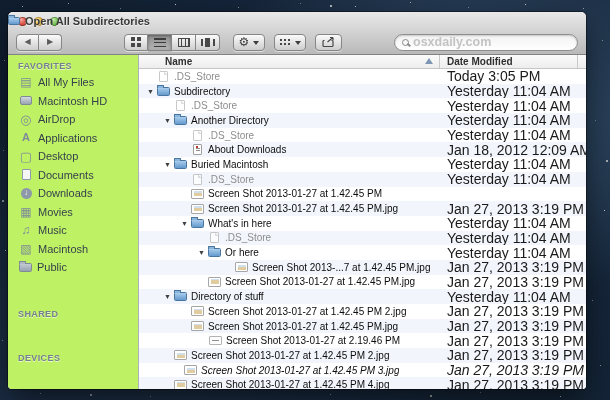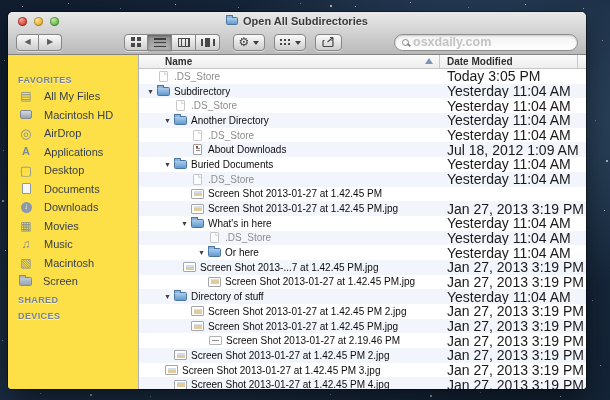--- a/index.html
+++ b/index.html
@@ -32,21 +32,21 @@
     border-radius:5px 5px 4px 4px; overflow:hidden; background:#fff;
     box-shadow:0 12px 34px rgba(0,0,0,.6), 0 0 0 1px rgba(0,0,0,.4);
   }
   .chrome{ height:43px; background:linear-gradient(#e9e9e9, #b9b9b9); border-bottom:1px solid #828282; position:relative; }
   .titlebar{ height:17px; position:relative; }
   .traffic{ position:absolute; left:10px; top:5px; display:flex; gap:7px; }
   .light{ width:9px; height:9px; border-radius:50%; display:inline-block; }
   .light.red{ background:radial-gradient(circle at 35% 28%, #f6a9a2, #dd5044 55%, #a83a30); box-shadow:inset 0 0 0 1px rgba(80,10,5,.45); }
   .light.yellow{ background:radial-gradient(circle at 35% 28%, #fbe7a4, #ecb93e 55%, #b8862a); box-shadow:inset 0 0 0 1px rgba(110,75,0,.45); }
   .light.green{ background:radial-gradient(circle at 35% 28%, #c7ecb1, #77c153 55%, #4c8f2e); box-shadow:inset 0 0 0 1px rgba(20,80,10,.45); }
-  .title-wrap{ position:absolute; left:0; right:0; top:3px; display:flex; justify-content:center; align-items:center; gap:5px; }
+  .title-wrap{ position:absolute; left:0; right:0; top:3px; display:flex; align-items:center; gap:5px; }
   .title{ font-size:11px; font-weight:bold; color:#393939; text-shadow:0 1px 0 rgba(255,255,255,.6); }
 
   
   .ic-folder{ width:13px; height:9px; flex:none; background:linear-gradient(#a9cdec,#649ace); border:1px solid #49759f;
     border-radius:1.5px; position:relative; display:inline-block; }
   .ic-folder::before{ content:""; position:absolute; top:-3px; left:-1px; width:5px; height:2px;
     background:#8ab6de; border:1px solid #49759f; border-bottom:none; border-radius:1px 1px 0 0; }
   .ic-folder.mini{ width:12px; height:8px; }
 
   
@@ -85,25 +85,25 @@
     background:linear-gradient(#f2f2f2,#ffffff); display:flex; align-items:center; padding:0 7px; gap:4px;
     box-shadow:inset 0 1px 2px rgba(0,0,0,.18); }
   .mag{ width:7px; height:7px; border:1.5px solid #8a8a8a; border-radius:50%; position:relative; flex:none; }
   .mag::after{ content:""; position:absolute; width:4px; height:1.5px; background:#8a8a8a; right:-3px; bottom:-1px; transform:rotate(40deg); }
   .search input{ border:none; outline:none; background:transparent; width:100%; font-family:"Liberation Sans",sans-serif;
     font-size:12.5px; font-weight:bold; color:#555; }
   .search input::placeholder{ color:#c3c3c3; opacity:1; }
 
   
   .content{ display:flex; height:334px; }
-  .sidebar{ width:131px; flex:none; background:#fde047; border-right:1px solid #aab1b9; padding-top:16px; overflow:hidden; }
+  .sidebar{ width:131px; flex:none; background:#bef264; border-right:1px solid #aab1b9; padding-top:2px; overflow:hidden; }
   .sb-header{ font-size:9px; font-weight:bold; color:#75808d; letter-spacing:.4px; padding:4px 0 2px 10px;
     text-shadow:0 1px 0 rgba(255,255,255,.6); }
-  .sb-header.gap{ margin-top:0; }
-  .sb-item{ height:18.5px; display:flex; align-items:center; padding-left:11px; gap:11px; cursor:default; }
+  .sb-header.gap{ margin-top:28px; }
+  .sb-item{ height:18.5px; display:flex; align-items:center; padding-left:11px; gap:5px; cursor:default; }
   .sb-item .lbl{ font-size:11px; color:#353f4c; white-space:nowrap; }
   .sicon{ width:14px; height:13px; flex:none; display:flex; align-items:center; justify-content:center;
     color:#7e8a99; font-size:12px; line-height:1; }
   .sicon-all-my-files::before{ content:"▤"; }
   .sicon-macintosh-hd{ width:12px; height:9px; border-radius:2px; margin:0 1px;
     background:linear-gradient(#d3dae1,#99a4b0); border:1px solid #7f8a96; }
   .sicon-airdrop::before{ content:"◎"; font-size:13px; }
   .sicon-applications::before{ content:"A"; font-weight:bold; font-size:11px; }
   .sicon-desktop::before{ content:"▢"; font-size:13px; }
   .sicon-documents{ width:9px; height:11px; background:#f4f6f8; border:1px solid #8d99a8; border-radius:1px; margin:0 2.5px; }
@@ -254,21 +254,21 @@
           <div class="sb-item">
             <span class="sicon sicon-music"></span>
             <span class="lbl">Music</span>
           </div>
           <div class="sb-item">
             <span class="sicon sicon-pictures"></span>
             <span class="lbl">Macintosh</span>
           </div>
           <div class="sb-item">
             <span class="sicon sicon-public"></span>
-            <span class="lbl">Screen</span>
+            <span class="lbl">Public</span>
           </div>
           <div class="sb-header gap">SHARED</div>
           <div class="sb-header gap">DEVICES</div>
         </div>
       <div class="main">
         <div class="col-header">
           <span class="col-name">Name</span>
           <span class="sort-asc"></span>
           <span class="hdr-div1"></span>
           <span class="col-date">Date Modified</span>
@@ -314,28 +314,28 @@
               </span>
               <span class="fname hiddenf">.DS_Store</span>
               <span class="fdate">Yesterday 11:04 AM</span>
             </div>
             <div class="row" style="padding-left: 40px;">
               <span class="tri"></span>
               <span class="icell">
                 <span class="ic-doc"></span>
               </span>
               <span class="fname">About Downloads</span>
-              <span class="fdate">Jul 18, 2012 1:09 AM</span>
-            </div>
-            <div class="row" style="padding-left: 23px;">
-              <span class="tri">▼</span>
-              <span class="icell">
-                <span class="ic-folder"></span>
-              </span>
-              <span class="fname">Buried Documents</span>
+              <span class="fdate">Jan 18, 2012 12:09 AM</span>
+            </div>
+            <div class="row" style="padding-left: 23px;">
+              <span class="tri">▼</span>
+              <span class="icell">
+                <span class="ic-folder"></span>
+              </span>
+              <span class="fname">Buried Macintosh</span>
               <span class="fdate">Yesterday 11:04 AM</span>
             </div>
             <div class="row" style="padding-left: 40px;">
               <span class="tri"></span>
               <span class="icell">
                 <span class="ic-page faded"></span>
               </span>
               <span class="fname hiddenf">.DS_Store</span>
               <span class="fdate">Yesterday 11:04 AM</span>
             </div>
@@ -371,21 +371,21 @@
               <span class="fdate">Yesterday 11:04 AM</span>
             </div>
             <div class="row" style="padding-left: 57px;">
               <span class="tri">▼</span>
               <span class="icell">
                 <span class="ic-folder"></span>
               </span>
               <span class="fname">Or here</span>
               <span class="fdate">Yesterday 11:04 AM</span>
             </div>
-            <div class="row" style="padding-left: 32px;">
+            <div class="row" style="padding-left: 84px;">
               <span class="tri"></span>
               <span class="icell">
                 <span class="ic-image"></span>
               </span>
               <span class="fname">Screen Shot 2013-...7 at 1.42.45 PM.jpg</span>
               <span class="fdate">Jan 27, 2013 3:19 PM</span>
             </div>
             <div class="row" style="padding-left: 57px;">
               <span class="tri"></span>
               <span class="icell">
@@ -427,21 +427,21 @@
               <span class="fdate">Jan 27, 2013 3:19 PM</span>
             </div>
             <div class="row" style="padding-left: 23px;">
               <span class="tri"></span>
               <span class="icell">
                 <span class="ic-image"></span>
               </span>
               <span class="fname">Screen Shot 2013-01-27 at 1.42.45 PM 2.jpg</span>
               <span class="fdate">Jan 27, 2013 3:19 PM</span>
             </div>
-            <div class="row" style="padding-left: 14px;">
+            <div class="row" style="padding-left: 33px; font-style: italic;">
               <span class="tri"></span>
               <span class="icell">
                 <span class="ic-image"></span>
               </span>
               <span class="fname">Screen Shot 2013-01-27 at 1.42.45 PM 3.jpg</span>
               <span class="fdate">Jan 27, 2013 3:19 PM</span>
             </div>
             <div class="row" style="padding-left: 23px;">
               <span class="tri"></span>
               <span class="icell">

